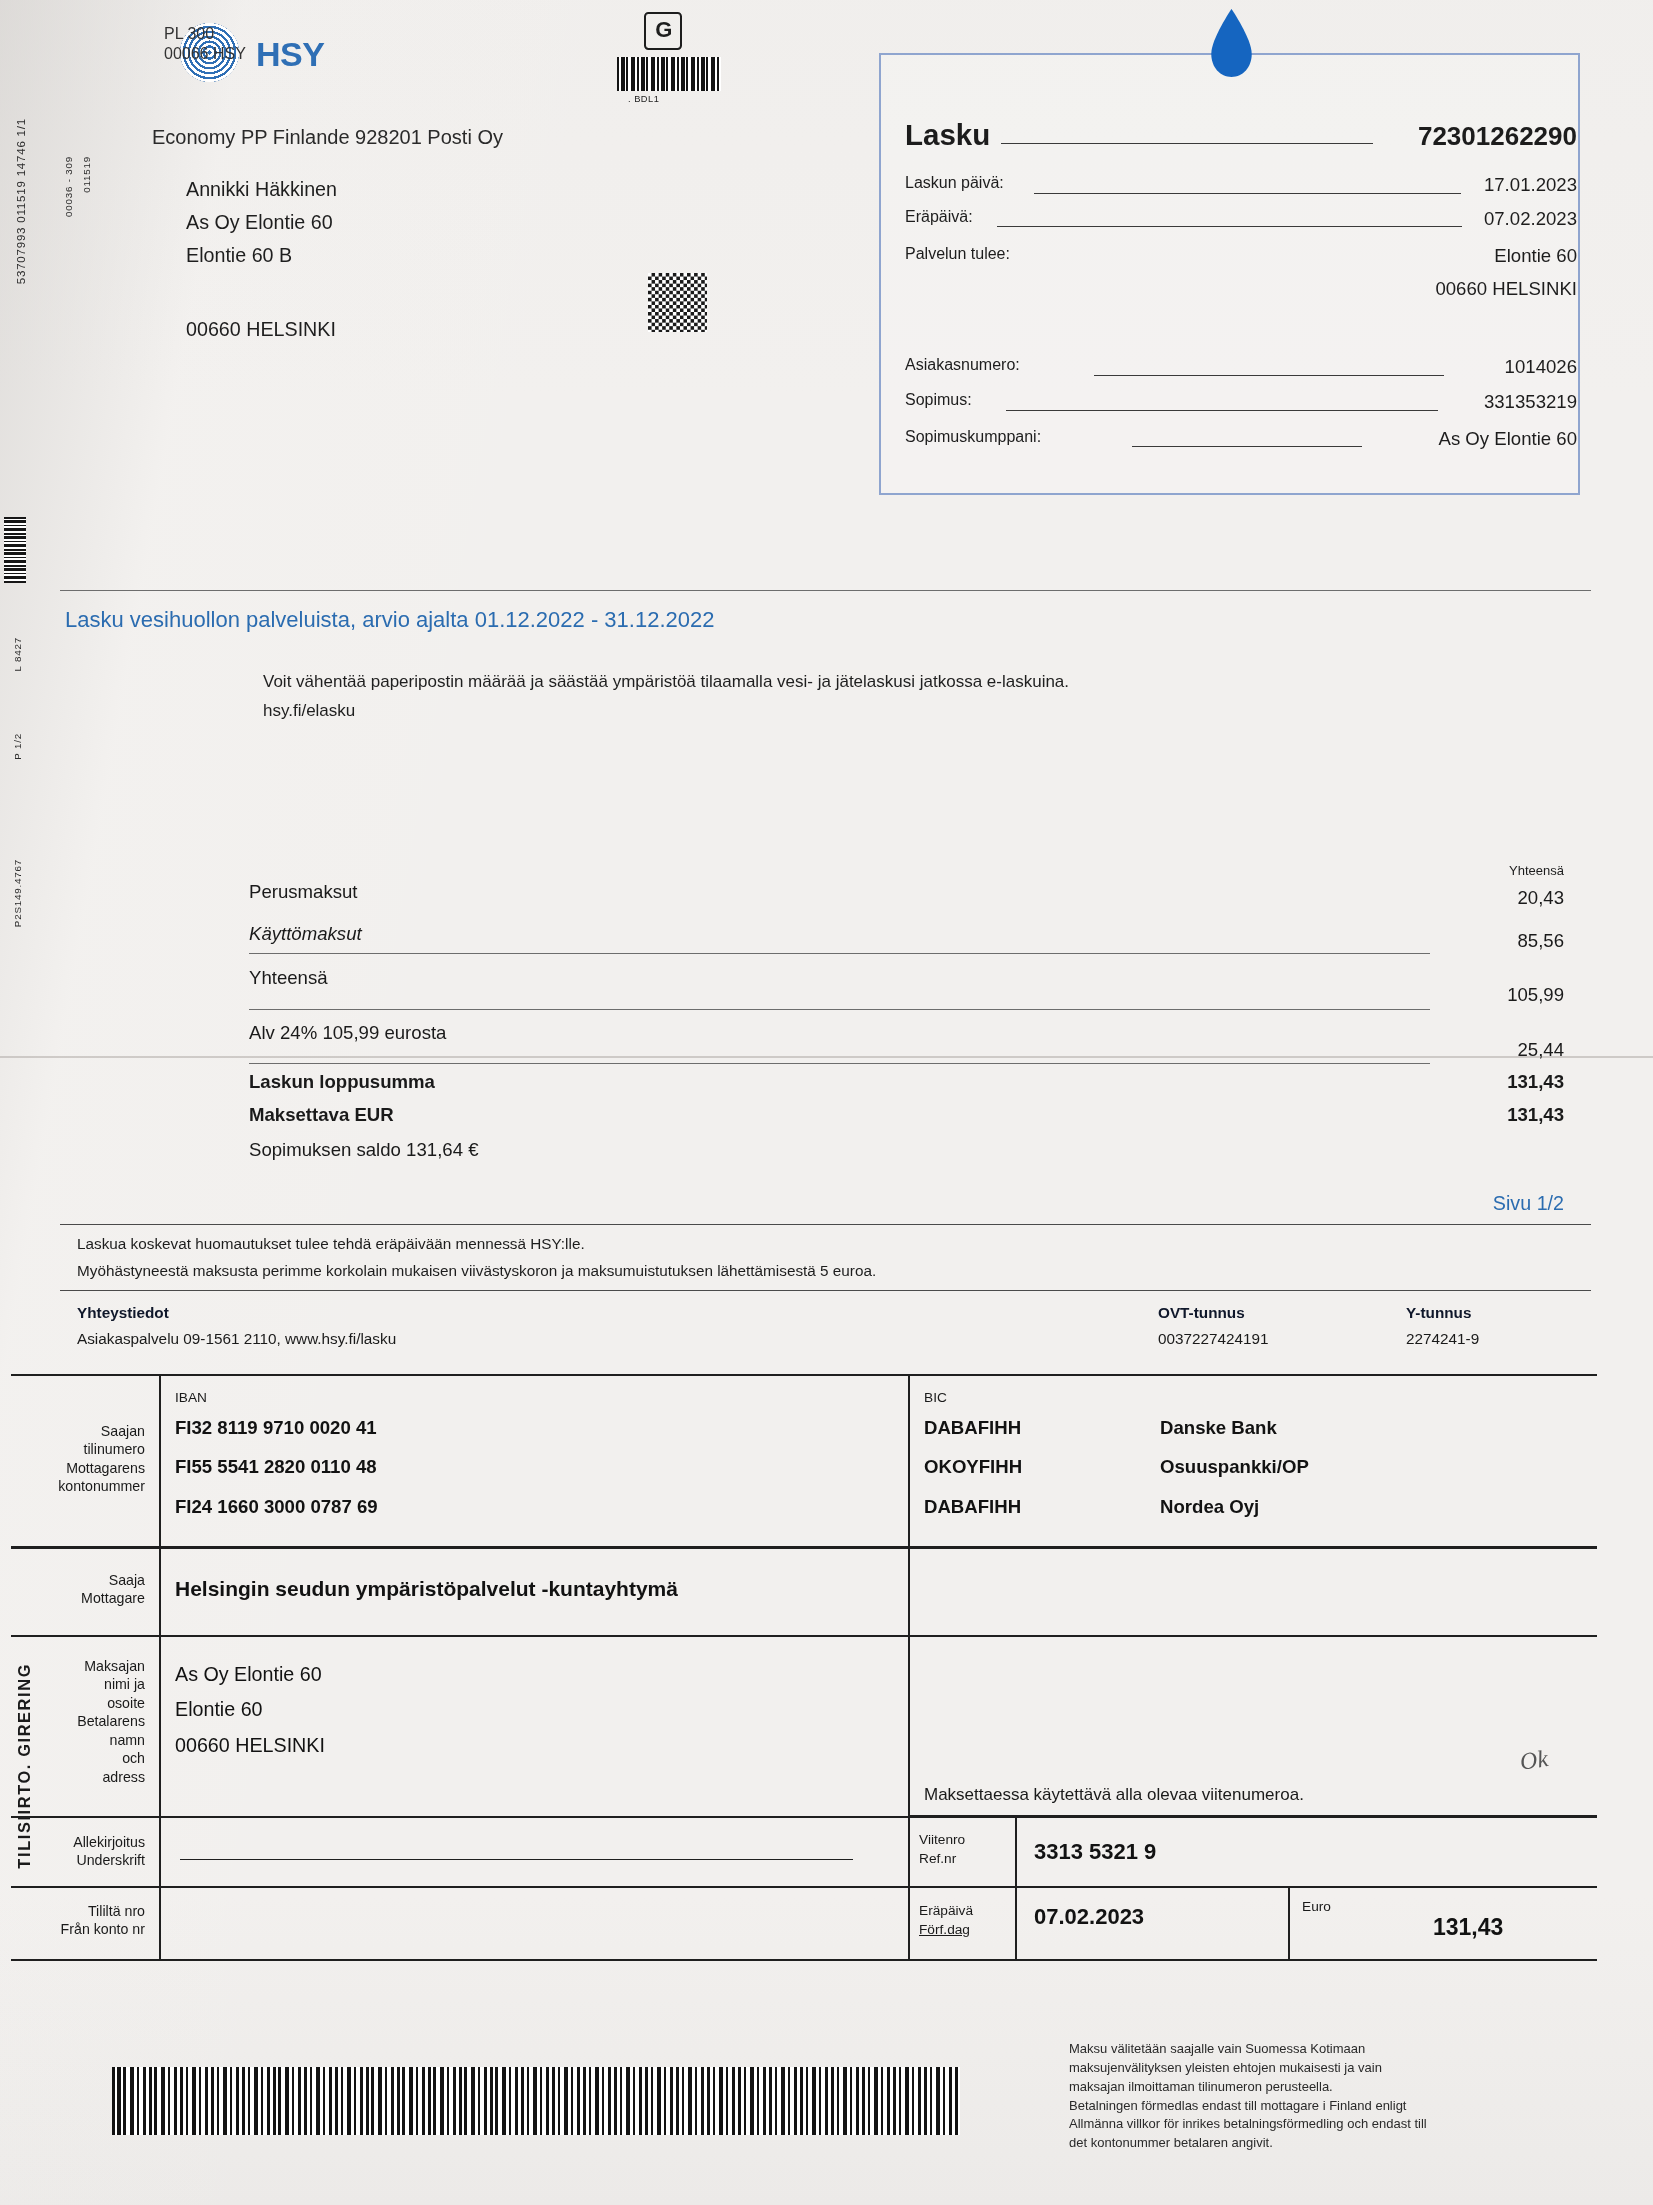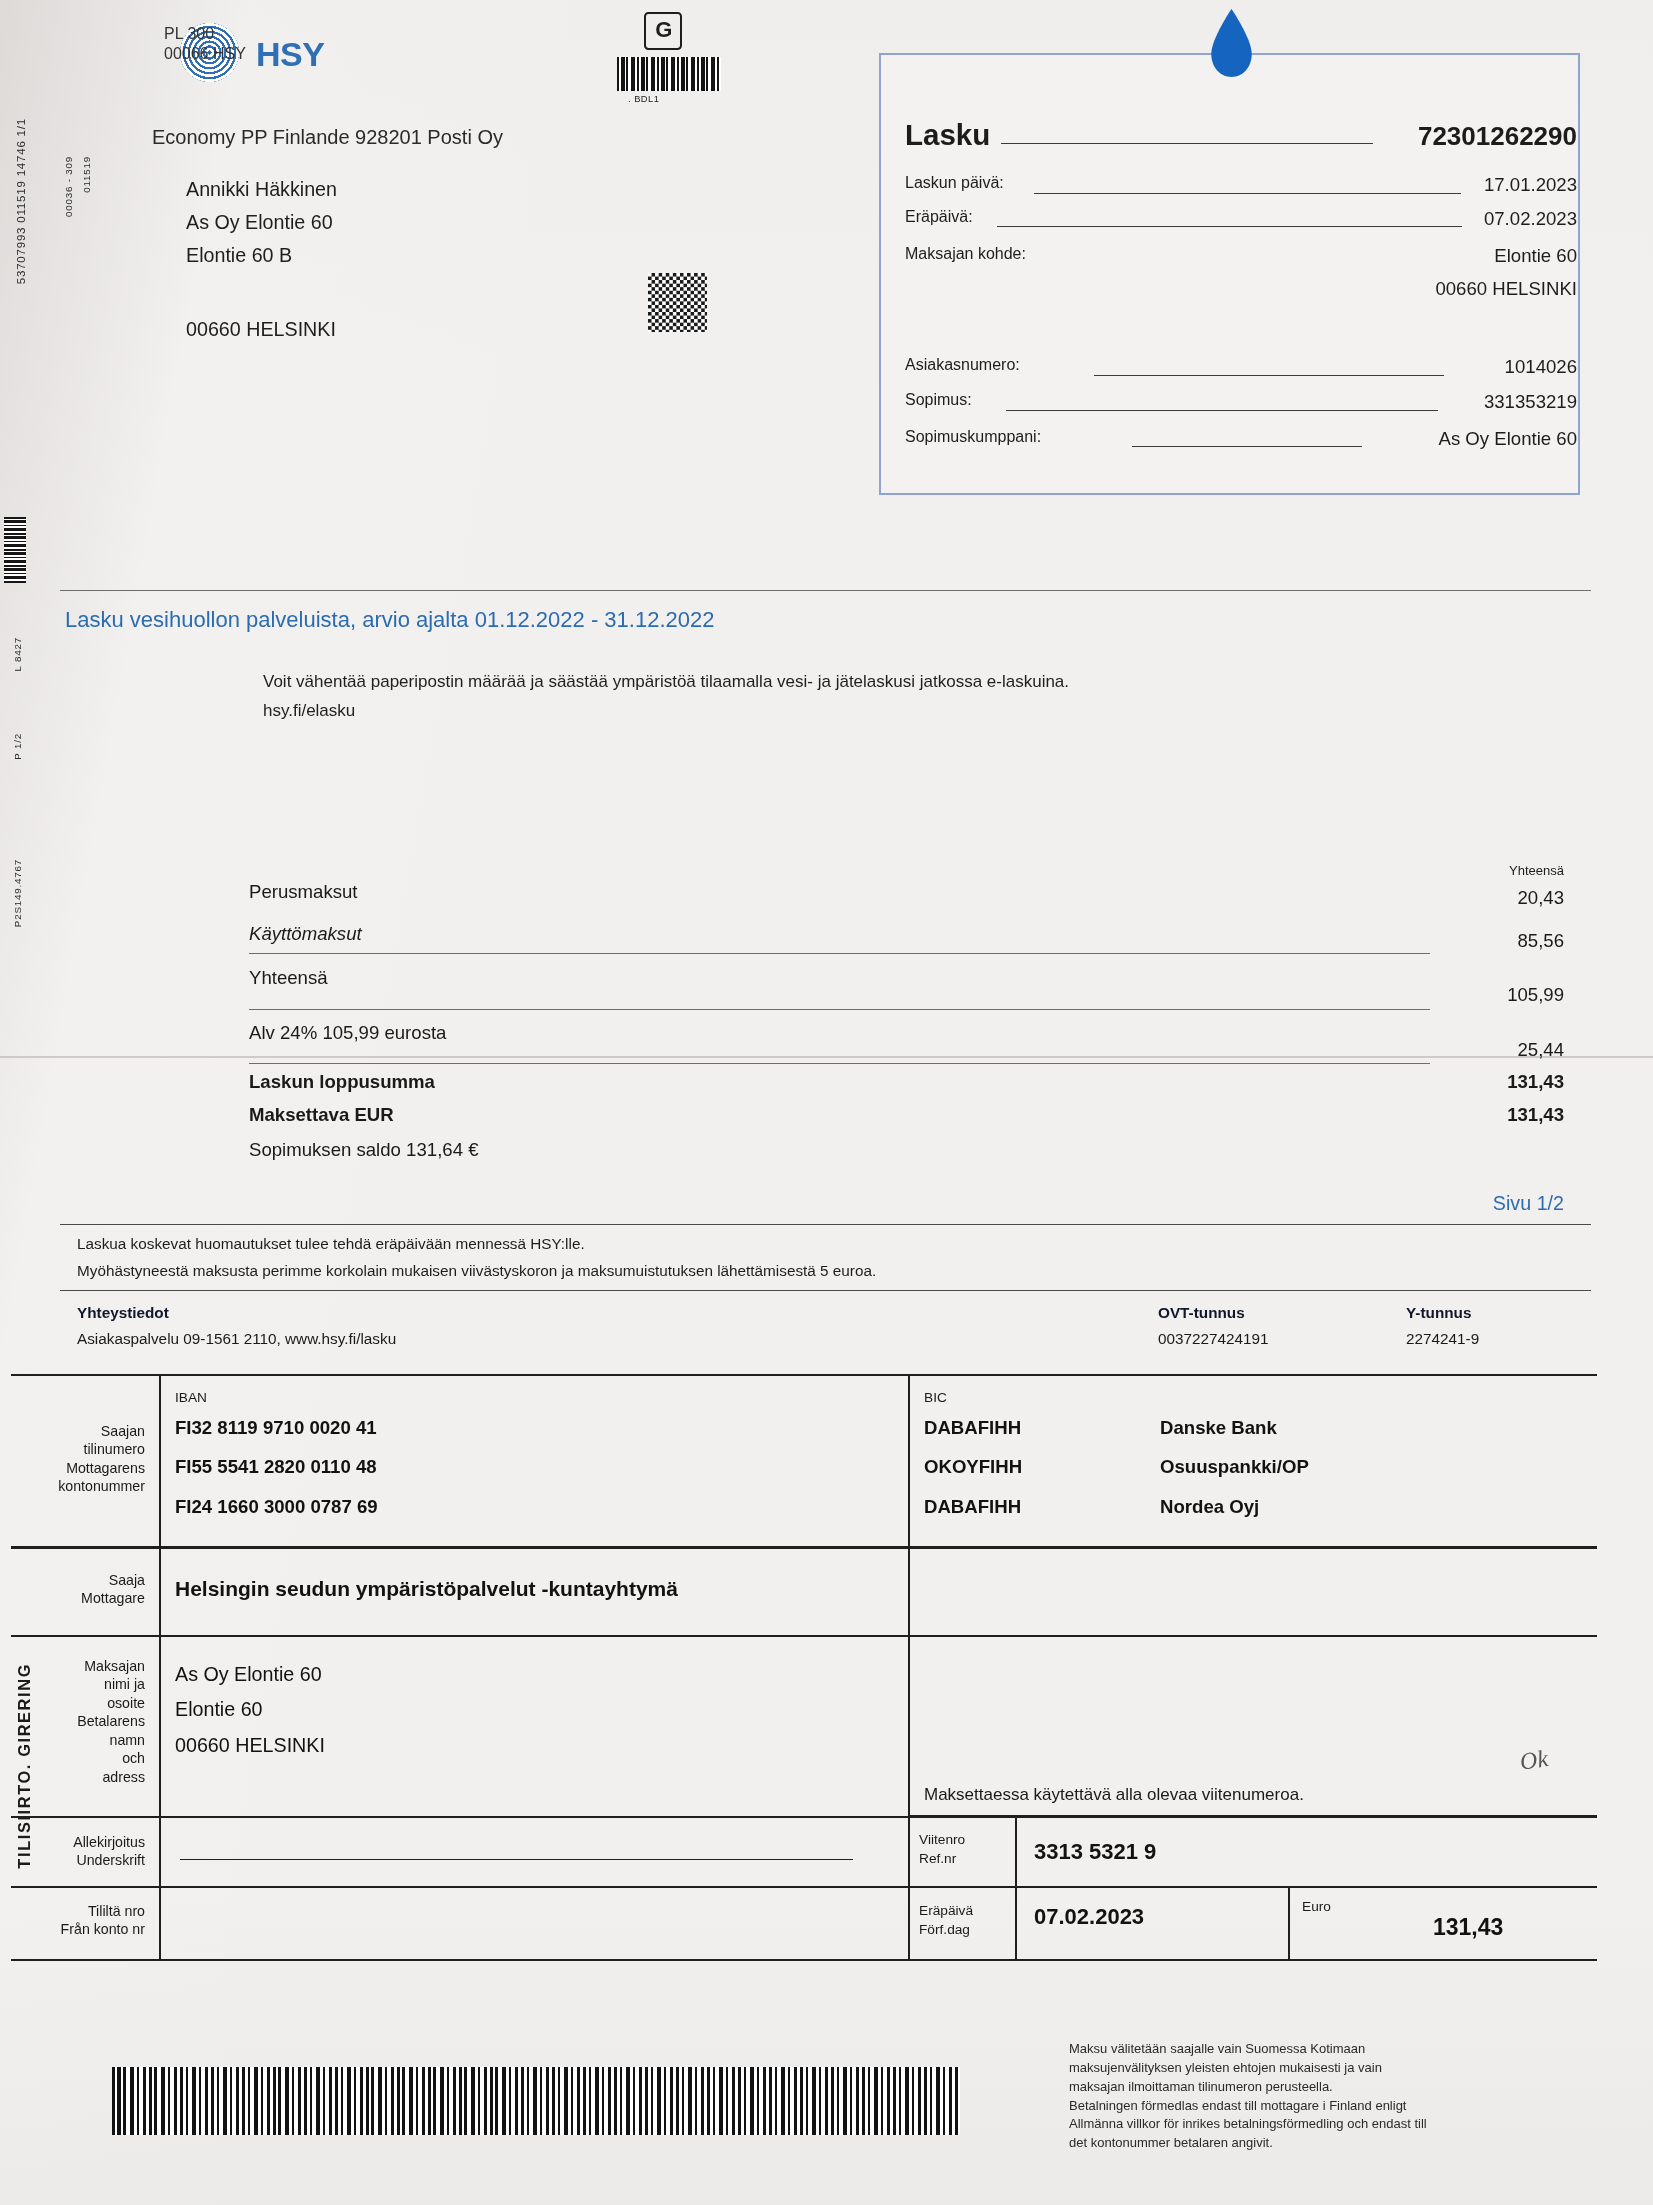--- a/index.html
+++ b/index.html
@@ -406,21 +406,21 @@
   <div class="dots-rule" style="left:1001px; top:143px; width:372px;"></div>
 
   <div class="inv-row-label" style="top:174px;">Laskun päivä:</div>
   <div class="inv-row-value" style="top:174px;">17.01.2023</div>
   <div class="dots-rule" style="left:1034px; top:193px; width:427px;"></div>
 
   <div class="inv-row-label" style="top:208px;">Eräpäivä:</div>
   <div class="inv-row-value" style="top:208px;">07.02.2023</div>
   <div class="dots-rule" style="left:997px; top:226px; width:465px;"></div>
 
-  <div class="inv-row-label" style="top:245px;">Maksajan kohde:</div>
+  <div class="inv-row-label" style="top:245px;">Palvelun tulee:</div>
   <div class="inv-row-value" style="top:245px;">Elontie 60</div>
   <div class="inv-row-value" style="top:278px;">00660 HELSINKI</div>
 
   <div class="inv-row-label" style="top:356px;">Asiakasnumero:</div>
   <div class="inv-row-value" style="top:356px;">1014026</div>
   <div class="dots-rule" style="left:1094px; top:375px; width:350px;"></div>
 
   <div class="inv-row-label" style="top:391px;">Sopimus:</div>
   <div class="inv-row-value" style="top:391px;">331353219</div>
   <div class="dots-rule" style="left:1006px; top:410px; width:432px;"></div>
@@ -546,21 +546,21 @@
   <div class="gsmall" style="left:919px; top:1850px;">Ref.nr</div>
   <div class="gvalue" style="left:1034px; top:1839px; font-size:22px;">3313 5321 9</div>
 
   <div class="glabel" style="left:22px; top:1902px; width:123px;">
     <div>Tililtä nro</div>
     <div>Från konto nr</div>
   </div>
   <div class="gline" style="left:159px; top:1888px; width:1.6px; height:71px;"></div>
 
   <div class="gsmall" style="left:919px; top:1902px;">Eräpäivä</div>
-  <div class="gsmall" style="left:919px; top:1921px;">Förf.dag</div>
+  <div class="gsmall" style="left:919px; top:1921px;text-decoration:underline;">Förf.dag</div>
   <div class="gvalue" style="left:1034px; top:1904px; font-size:22px;">07.02.2023</div>
 
   <div class="gsmall" style="left:1302px; top:1898px;">Euro</div>
   <div class="gvalue" style="left:1433px; top:1914px; font-size:23px;">131,43</div>
 
   <div class="barcode-bottom"></div>
   <div class="fineprint">
     <div>Maksu välitetään saajalle vain Suomessa Kotimaan</div>
     <div>maksujenvälityksen yleisten ehtojen mukaisesti ja vain</div>
     <div>maksajan ilmoittaman tilinumeron perusteella.</div>

